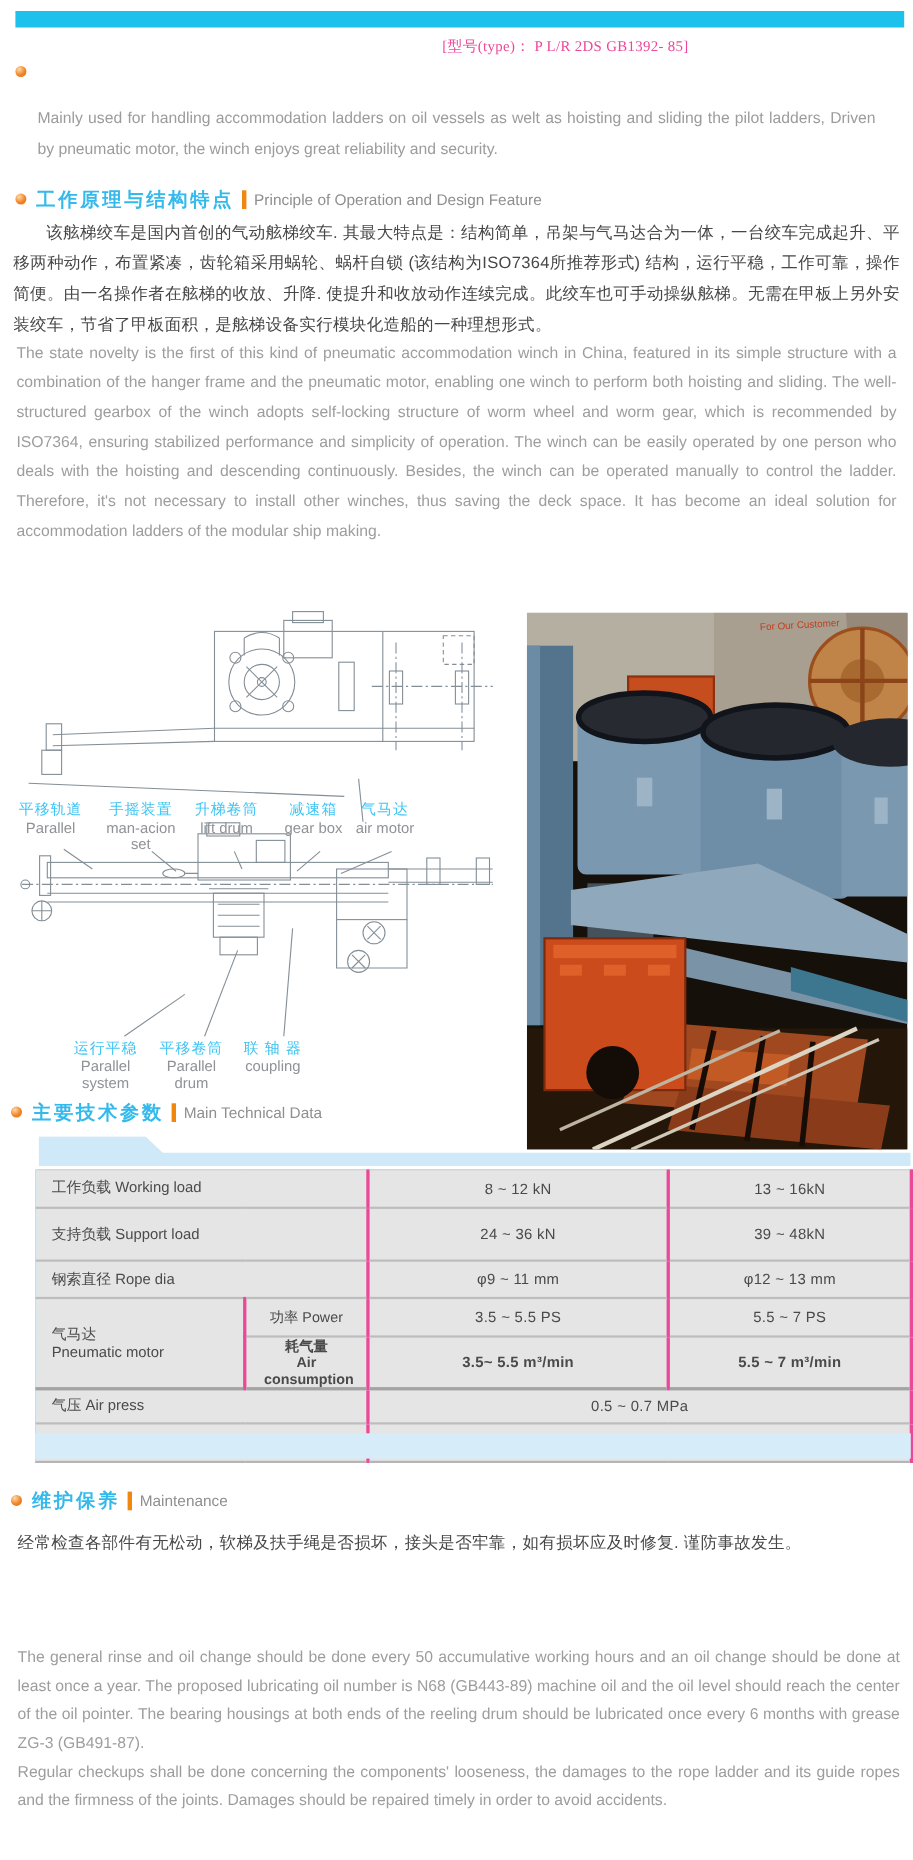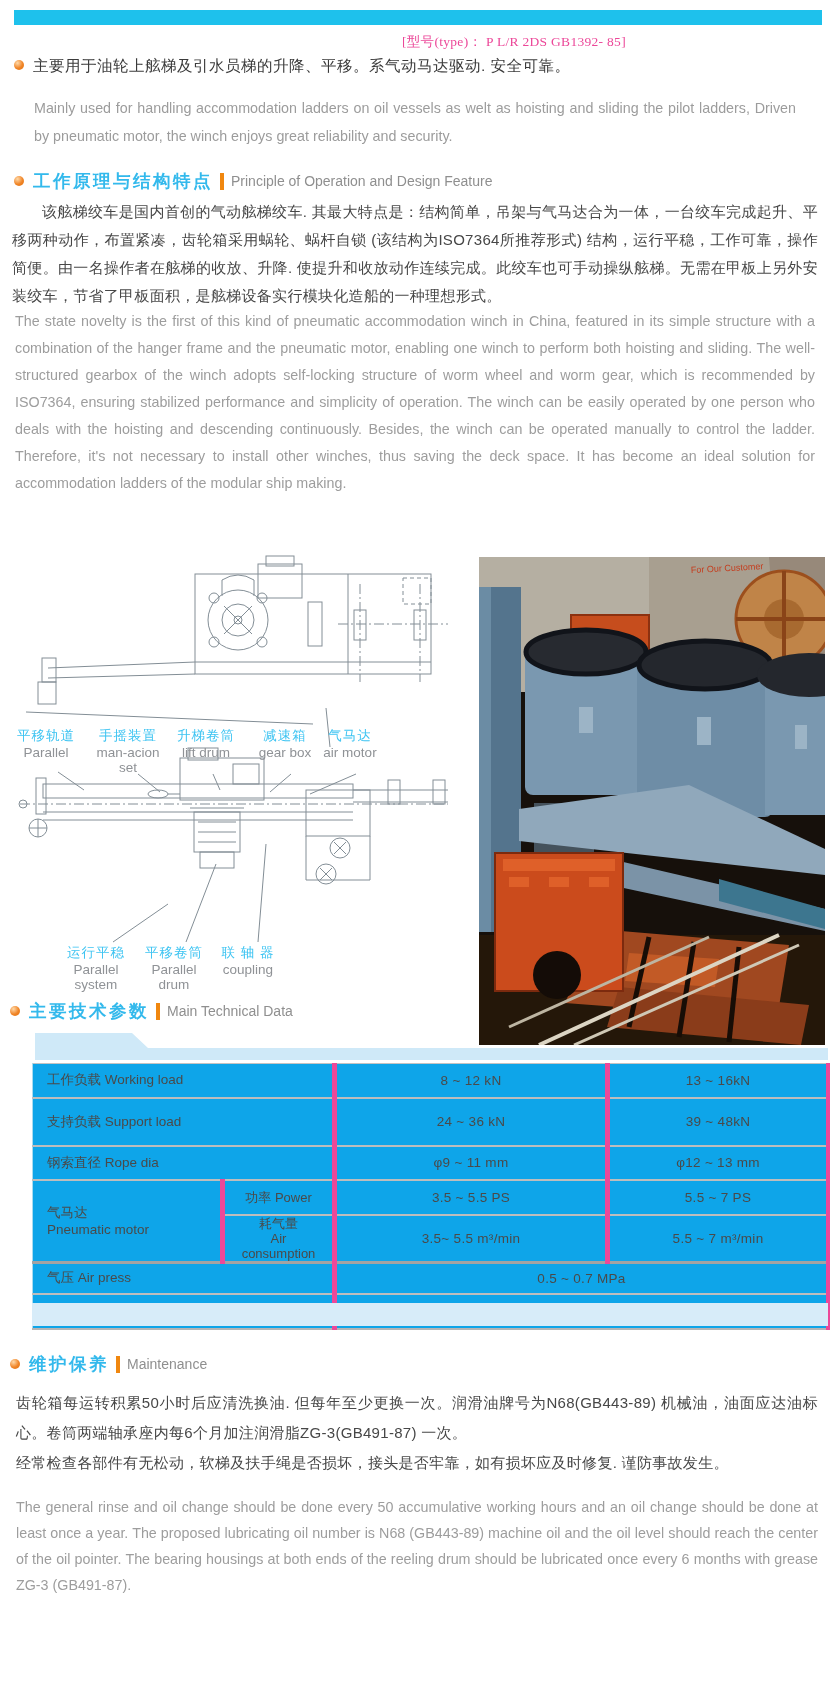--- a/index.html
+++ b/index.html
@@ -39,22 +39,22 @@
 
   
   .band-top{left:35px;top:1033px;width:793px;height:27px;background:#cfe9f8;
     clip-path:polygon(0 0,97px 0,113px 15px,793px 15px,793px 27px,0 27px);}
   .band-bottom{left:32px;top:1303px;width:796px;height:23px;background:#d7ecf9;}
 
   
   .ttable{left:32px;top:1063px;}
   table{border-collapse:collapse;table-layout:fixed;width:796px;font-size:13.5px;color:#4a4a4a;
         border-top:1px solid #c3c3c3;border-bottom:2px solid #b5b5b5;}
-  td{border-top:2px solid #bdbdbd;border-left:1px solid #a8dcf0;border-right:5px solid #ec4899;
-     padding:0 10px;vertical-align:middle;background:#0ea5e9;margin-left:10px;}
+  td{border-top:2px solid #bdbdbd;border-left:1px solid #a8dcf0;border-right:3px solid #ec4899;
+     padding:0 10px;vertical-align:middle;background:#e5e5e5;margin-left:10px;}
   tr.first td{border-top:none;}
   tr.thick td{border-top:3px solid #a3a3a3;}
   td.lab{text-align:left;padding-left:14px;}
   td.val{text-align:center;letter-spacing:.3px;}
   td.sub{text-align:center;font-size:13px;line-height:15px;padding:0 16px;}
 
   .maint-zh{left:16px;top:1388px;width:802px;font-size:15px;color:#474747;line-height:30px;text-align:justify;letter-spacing:.3px;}
   .maint-zh p,.maint-en p{margin:0;}
   .maint-en{left:16px;top:1494px;width:802px;font-size:14.3px;color:#9d9d9d;line-height:26px;text-align:justify;}
 
@@ -64,21 +64,20 @@
 </style>
 </head>
 <body>
 
 <div class="abs topbar"></div>
 
 <div class="abs typelabel">[型号(type)： P  L/R 2DS GB1392- 85]</div>
 
 <div class="abs introrow">
   <span class="dot"></span>
-  <span class="intro-zh">主要用于油轮上舷梯及引水员梯的升降、平移。系气动马达驱动. 安全可靠。</span>
 </div>
 <div class="abs intro-en">Mainly used for handling accommodation ladders on oil vessels as welt as hoisting and sliding the pilot ladders, Driven by pneumatic motor, the winch enjoys great reliability and security.</div>
 
 <div class="abs sechead" style="left:14px;top:169px;">
   <span class="dot"></span>
   <span class="zh">工作原理与结构特点</span>
   <span class="bar"></span>
   <span class="en">Principle of Operation and Design Feature</span>
 </div>
 <div class="abs principle-zh">该舷梯绞车是国内首创的气动舷梯绞车. 其最大特点是：结构简单，吊架与气马达合为一体，一台绞车完成起升、平移两种动作，布置紧凑，齿轮箱采用蜗轮、蜗杆自锁 (该结构为ISO7364所推荐形式) 结构，运行平稳，工作可靠，操作简便。由一名操作者在舷梯的收放、升降. 使提升和收放动作连续完成。此绞车也可手动操纵舷梯。无需在甲板上另外安装绞车，节省了甲板面积，是舷梯设备实行模块化造船的一种理想形式。</div>
@@ -280,21 +279,21 @@
         <td class="val">φ9 ~ 11 mm</td>
         <td class="val">φ12 ~ 13 mm</td>
       </tr>
       <tr style="height:35px;">
         <td class="lab preline" rowspan="2">气马达
 Pneumatic motor</td>
         <td class="sub">功率  Power</td>
         <td class="val">3.5 ~ 5.5 PS</td>
         <td class="val">5.5 ~ 7 PS</td>
       </tr>
-      <tr style="height:46px;">
+      <tr style="height:46px;font-weight:bold;">
         <td class="sub preline">耗气量
 Air consumption</td>
         <td class="val">3.5~ 5.5 m³/min</td>
         <td class="val">5.5 ~ 7 m³/min</td>
       </tr>
       <tr class="thick" style="height:32px;">
         <td class="lab" colspan="2">气压 Air  press</td>
         <td class="val" colspan="2">0.5 ~ 0.7 MPa</td>
       </tr>
       <tr style="height:35px;">
@@ -307,18 +306,18 @@
 
 <div class="abs band-bottom"></div>
 
 <div class="abs sechead" style="left:10px;top:1352px;">
   <span class="dot"></span>
   <span class="zh">维护保养</span>
   <span class="bar"></span>
   <span class="en">Maintenance</span>
 </div>
 <div class="abs maint-zh">
-  <p>齿轮箱每运转积累50小时后应清洗换油. 但每年至少更换一次。润滑油牌号为N68(GB443-89) 机械油，油面应达油标心。卷筒两端轴承座内每6个月加注润滑脂ZG-3(GB491-87) 一次。</p>
   <p>经常检查各部件有无松动，软梯及扶手绳是否损坏，接头是否牢靠，如有损坏应及时修复. 谨防事故发生。</p>
 </div>
 <div class="abs maint-en">
   <p>The general rinse and oil change should be done every 50 accumulative working hours and an oil change should be done at least once a year. The proposed lubricating oil number is N68 (GB443-89) machine oil and the oil level should reach the center of the oil pointer. The bearing housings at both ends of the reeling drum should be lubricated once every 6 months with grease ZG-3 (GB491-87).</p>
+  <p>Regular checkups shall be done concerning the components' looseness, the damages to the rope ladder and its guide ropes and the firmness of the joints. Damages should be repaired timely in order to avoid accidents.</p>
 </div>
 
 </body></html>

